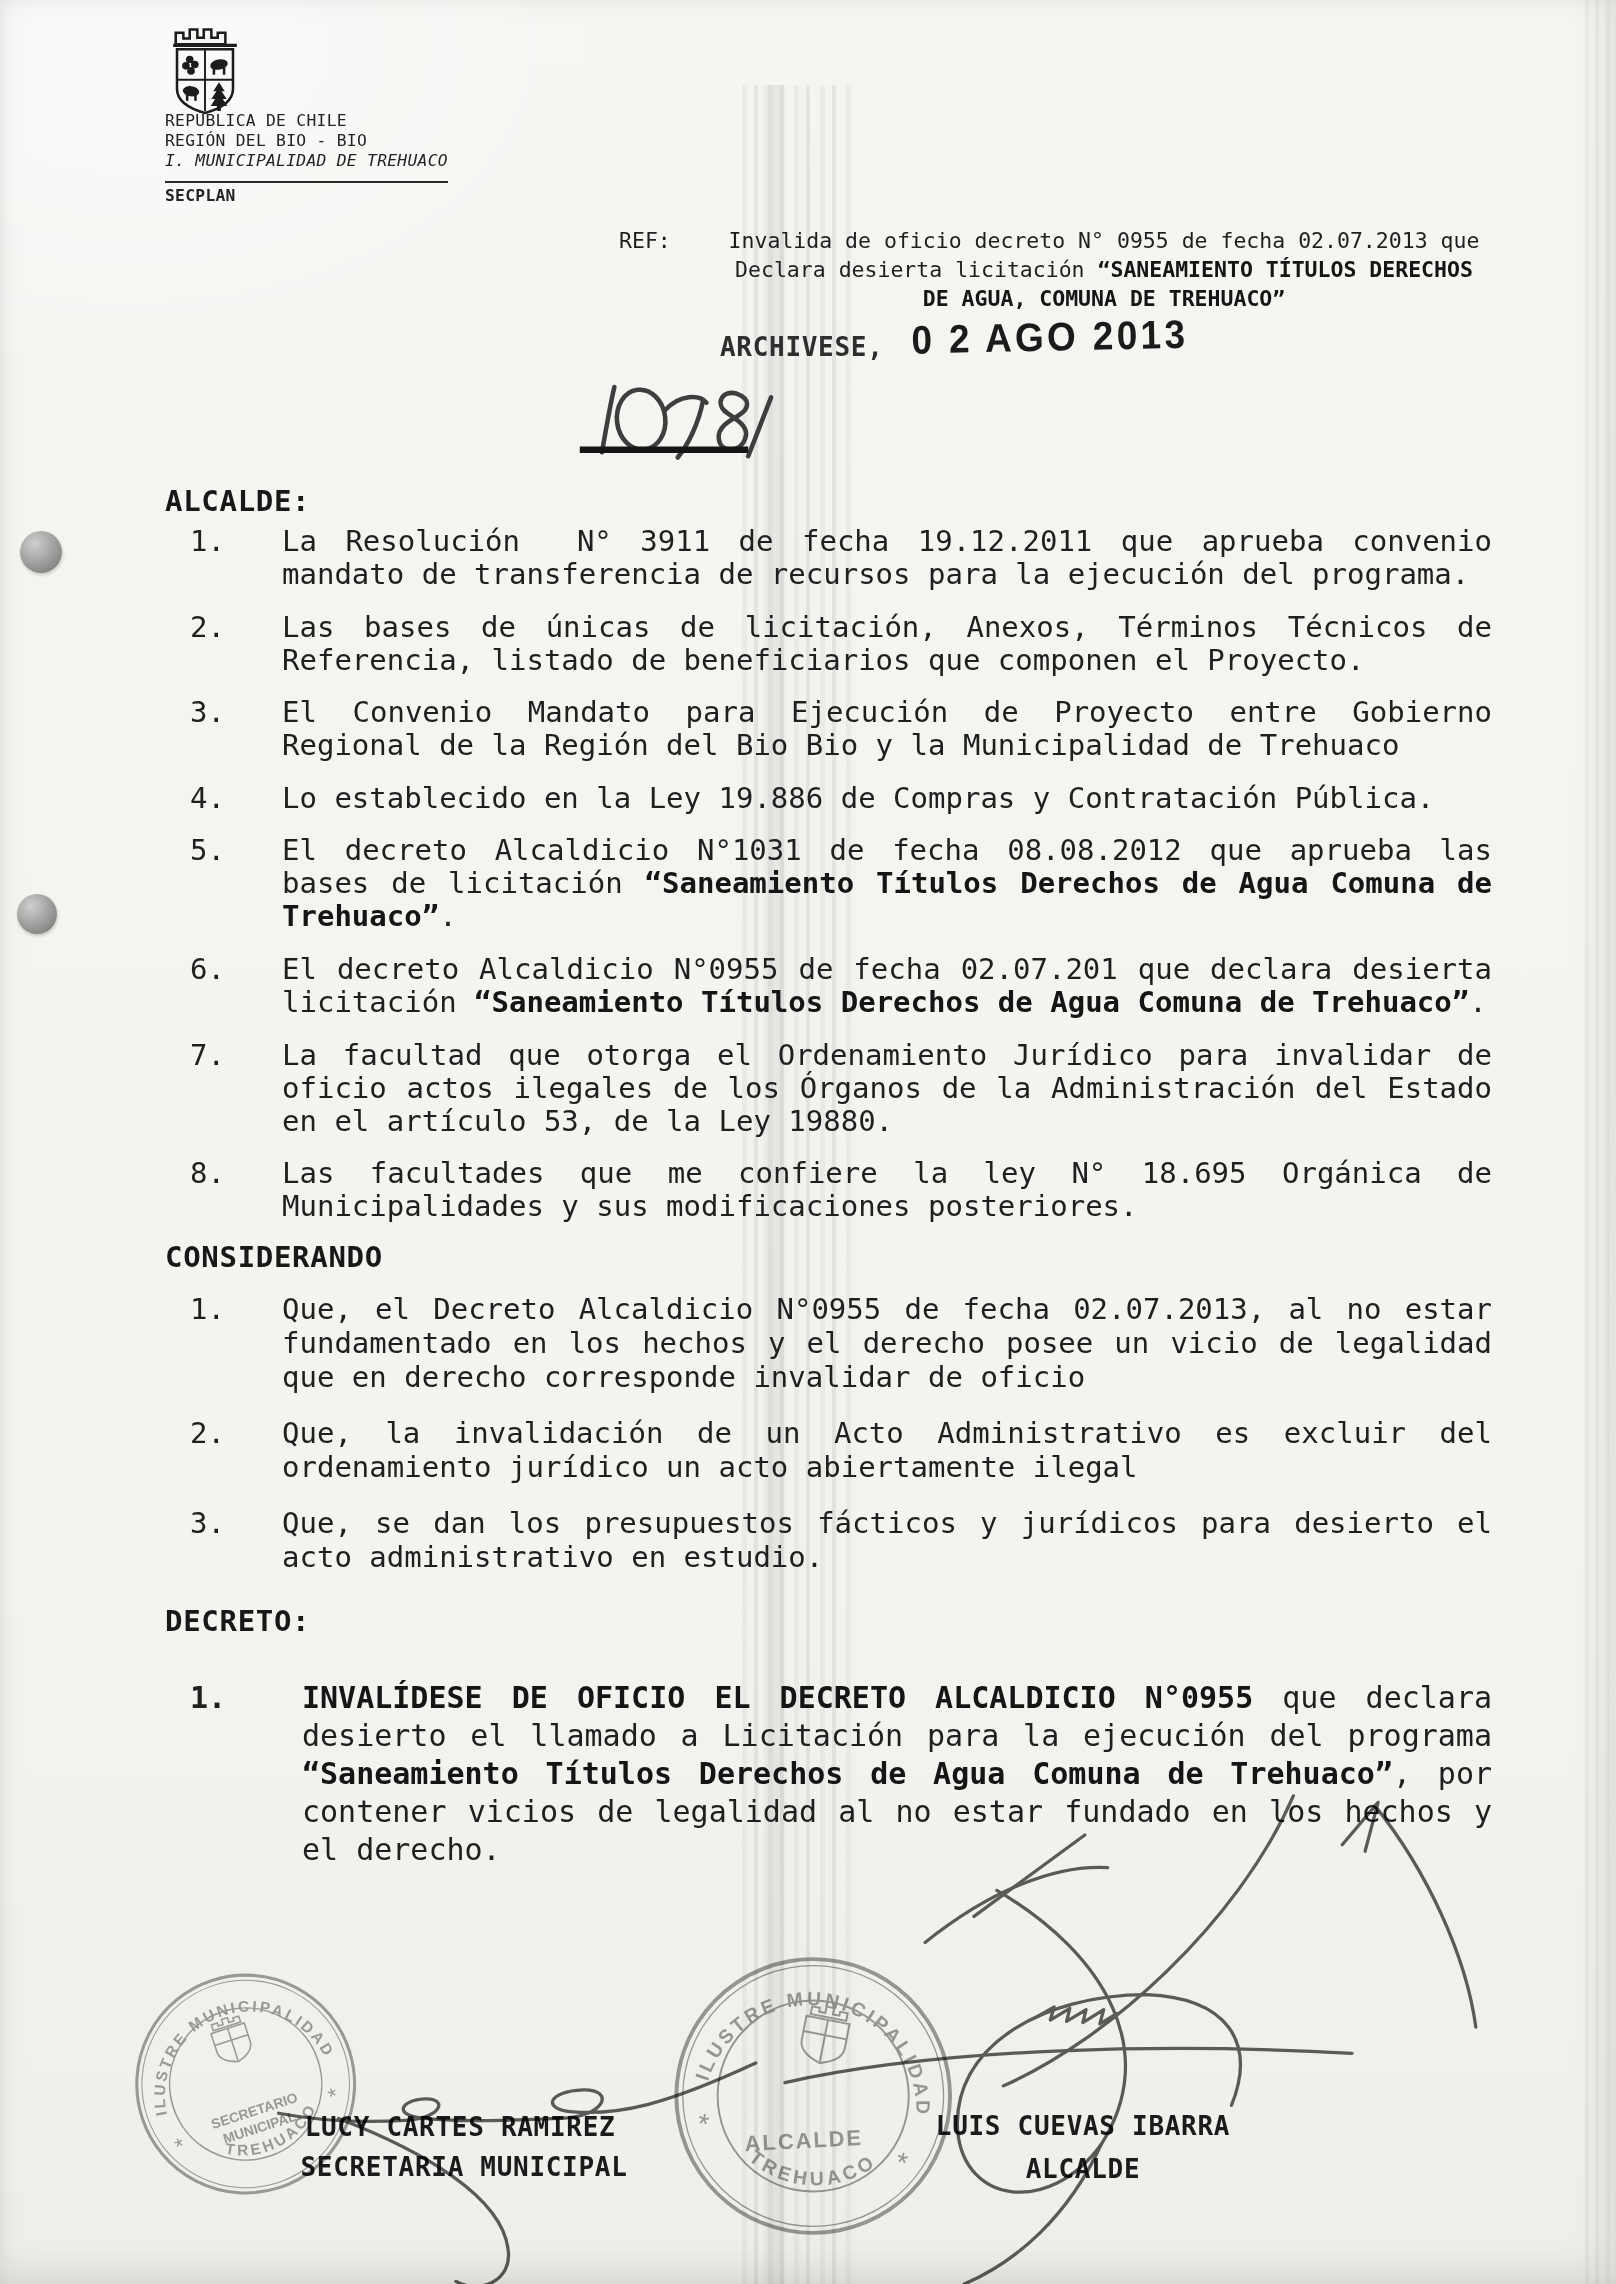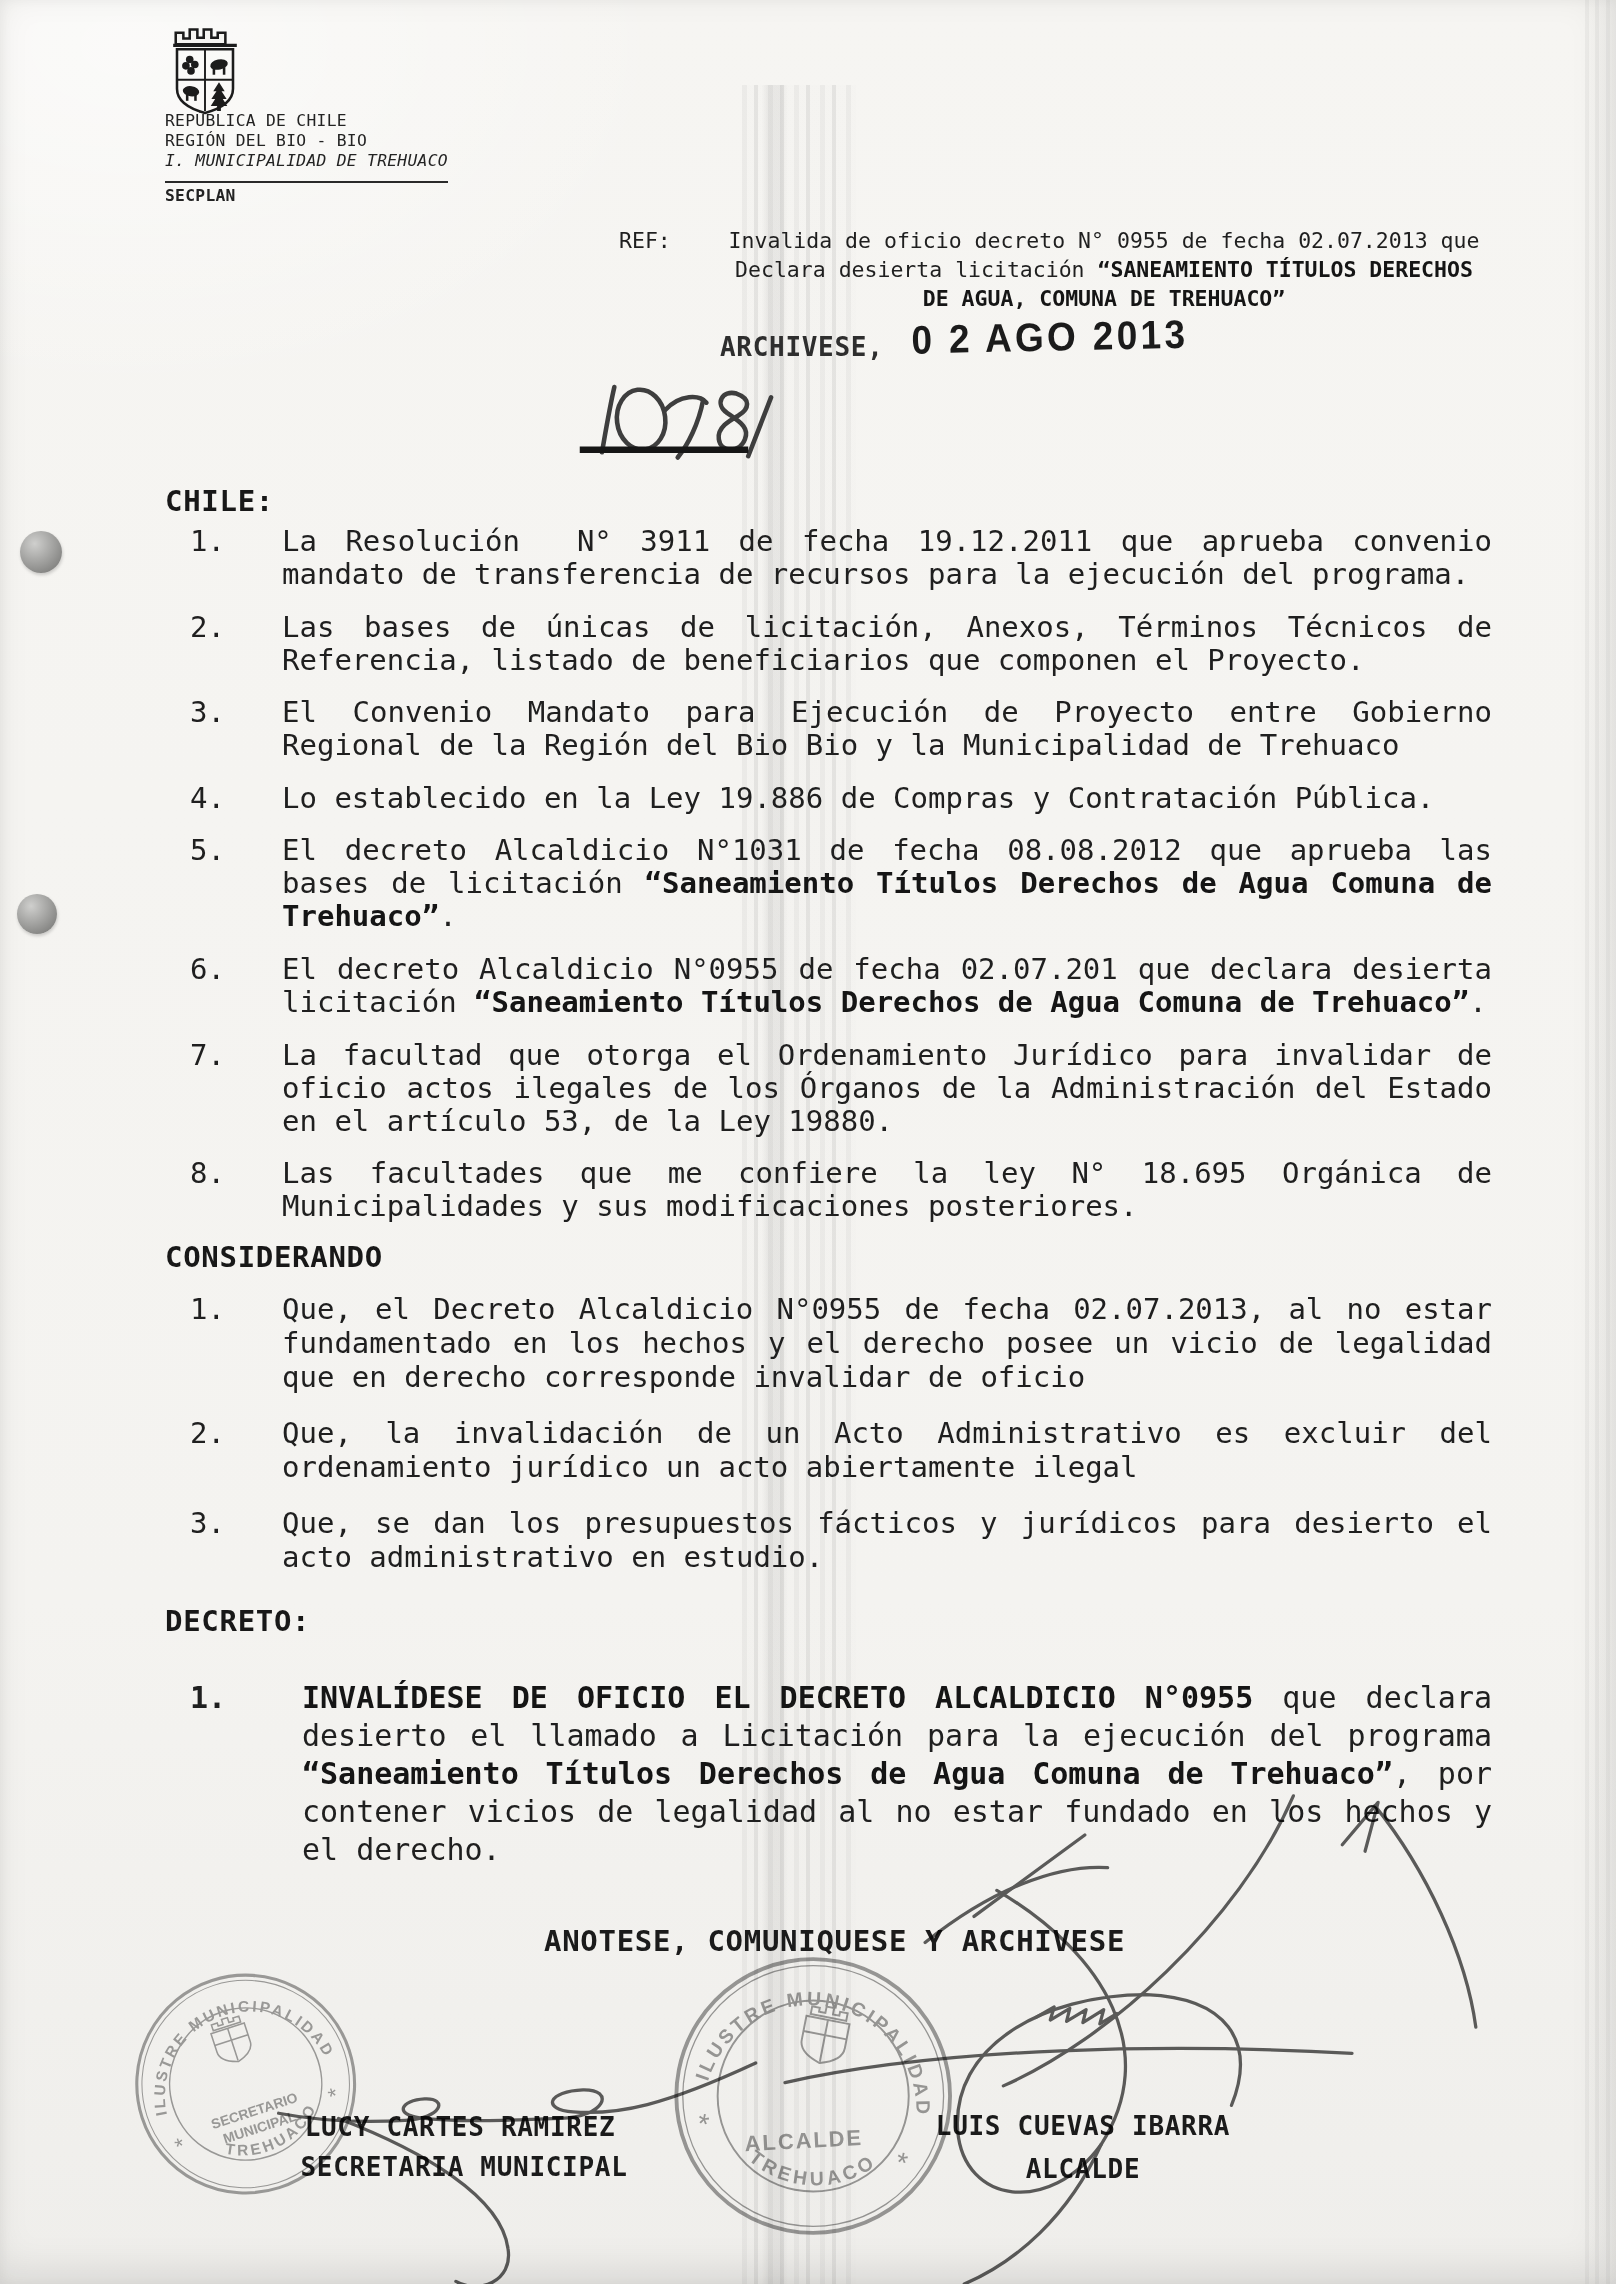--- a/index.html
+++ b/index.html
@@ -134,21 +134,21 @@
         <ellipse cx="112" cy="76" rx="37" ry="46" transform="rotate(-7 112 76)"></ellipse>
         <path d="M148 62 C172 36 202 38 212 50"></path>
         <path d="M207 46 C200 82 184 114 168 134"></path>
         <path d="M258 36 C236 30 224 52 244 66 C264 80 278 88 271 106 C263 127 234 127 231 106 C228 88 248 77 262 69 C277 60 281 44 258 36 Z"></path>
         <path d="M311 42 L276 132"></path>
       </g>
       <path d="M18 122 L276 122" stroke="#161616" stroke-width="10" fill="none"></path>
     </svg>
   </div>
 
-  <div class="abs heading" style="left:165px;top:484px;">CHILE:</div>
+  <div class="abs heading" style="left:165px;top:484px;">ALCALDE:</div>
   <div class="abs list" id="vistos-list" style="top:525px;">
     <div class="item">
       <span class="num">1.</span>
       <div class="txt"><span>La Resolución&nbsp; N° 3911 de fecha 19.12.2011 que aprueba convenio mandato de transferencia de recursos para la ejecución del programa.</span><b></b><span></span></div>
     </div>
     <div class="item">
       <span class="num">2.</span>
       <div class="txt"><span>Las bases de únicas de licitación, Anexos, Términos Técnicos de Referencia, listado de beneficiarios que componen el Proyecto.</span><b></b><span></span></div>
     </div>
     <div class="item">
@@ -194,21 +194,20 @@
   </div>
 
   <div class="abs heading" style="left:165px;top:1604px;">DECRETO:</div>
   <div class="abs list" id="decreto-list" style="top:1679px;">
     <div class="item">
       <span class="num">1.</span>
       <div class="txt"><b>INVALÍDESE DE OFICIO EL DECRETO ALCALDICIO N°0955</b><span> que declara desierto el llamado a Licitación para la ejecución del programa </span><b>“Saneamiento Títulos Derechos de Agua Comuna de Trehuaco”</b><span>, por contener vicios de legalidad al no estar fundado en los hechos y el derecho.</span></div>
     </div>
   </div>
 
-  <div class="abs" id="closing">ANOTESE, COMUNIQUESE Y ARCHIVESE</div>
 
   <div class="abs sig-name" style="left:460px;top:2112px;">LUCY CARTES RAMIREZ</div>
   <div class="abs sig-role" style="left:464px;top:2152px;">SECRETARIA MUNICIPAL</div>
   <div class="abs sig-name" style="left:1083px;top:2111px;">LUIS CUEVAS IBARRA</div>
   <div class="abs sig-role" style="left:1083px;top:2154px;">ALCALDE</div>
 
   <div class="abs stamp" style="left:133px;top:1971px;transform:rotate(-18deg);">
     <svg width="226" height="226" viewBox="0 0 440 440">
       <defs>
         <path id="s1top" d="M 55 245 A 165 165 0 1 1 385 245" fill="none"></path>

